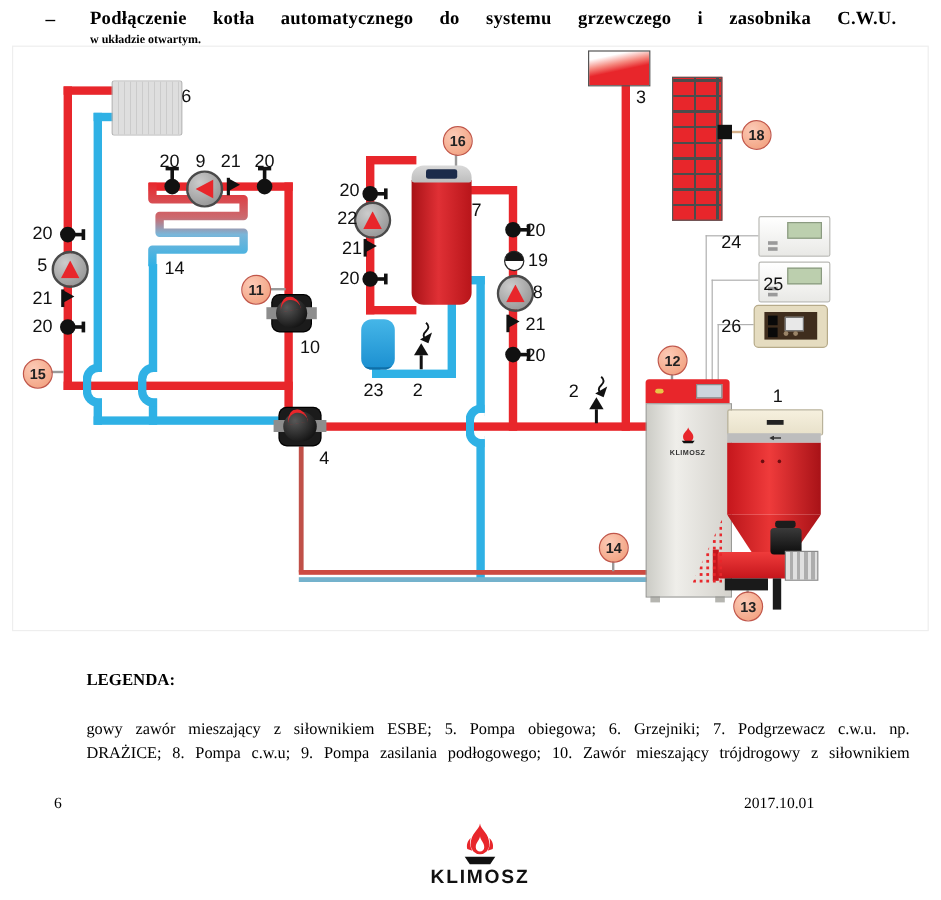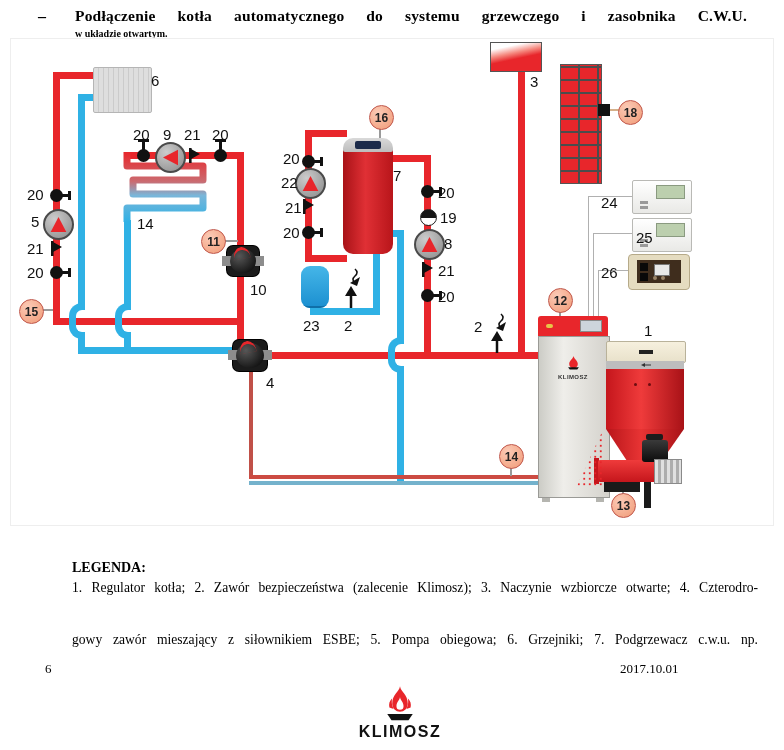--- a/index.html
+++ b/index.html
@@ -363,22 +363,22 @@
   <div class="lbl" style="left:303px;top:317px;">23</div>
   <div class="lbl" style="left:344px;top:317px;">2</div>
   <div class="lbl" style="left:474px;top:318px;">2</div>
   <div class="lbl" style="left:530px;top:73px;">3</div>
   <div class="lbl" style="left:644px;top:322px;">1</div>
   <div class="lbl" style="left:601px;top:194px;">24</div>
   <div class="lbl" style="left:636px;top:229px;">25</div>
   <div class="lbl" style="left:601px;top:264px;">26</div>
 
   <div class="legend-head">LEGENDA:</div>
-  <div class="legend-line" style="top:578px;">1. Regulator kotła; 2. Zawór bezpieczeństwa (zalecenie Klimosz); 3. Naczynie wzbiorcze otwarte;  4. Czterodro-</div>
-  <div class="legend-line" style="top:598px;margin-top:32px;">gowy zawór mieszający z siłownikiem ESBE;  5. Pompa obiegowa;  6. Grzejniki;  7. Podgrzewacz c.w.u. np.</div>
+  <div class="legend-line" style="top:598px;">gowy zawór mieszający z siłownikiem ESBE;  5. Pompa obiegowa;  6. Grzejniki;  7. Podgrzewacz c.w.u. np.</div>
+  <div class="legend-line" style="top:618px;">DRAŻICE; 8. Pompa c.w.u;  9. Pompa zasilania podłogowego; 10. Zawór mieszający trójdrogowy z siłownikiem</div>
 
   <div class="footer-page">6</div>
   <div class="footer-date">2017.10.01</div>
 
   <div class="logo">
     <svg class="flame-big" viewBox="0 0 48 52">
       <path d="M24 1 C23 9 13 12 13 26 a11 11 0 0 0 22 0 C35 12 25 9 24 1 Z" fill="#e8262b"></path>
       <path d="M13 18 C9 22 8 26 9 31 l6 2 C12 28 12 22 13 18 Z" fill="#e8262b"></path>
       <path d="M35 18 C39 22 40 26 39 31 l-6 2 C36 28 36 22 35 18 Z" fill="#e8262b"></path>
       <path d="M24 16 C23.5 21 19 23 19 29 a5 5 0 0 0 10 0 C29 23 24.5 21 24 16 Z" fill="#ffffff"></path>

